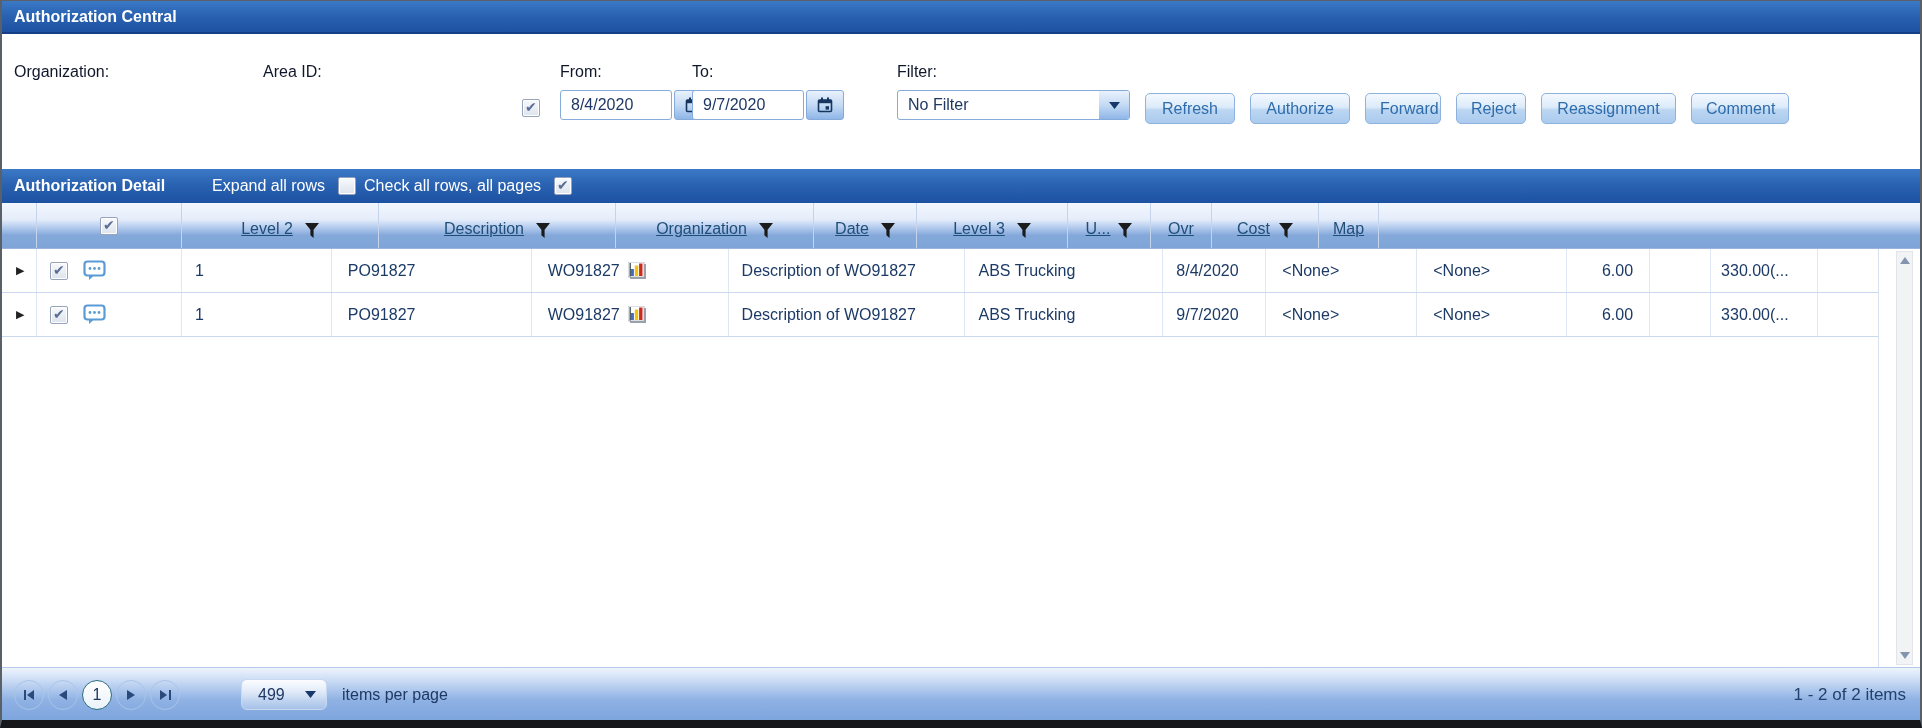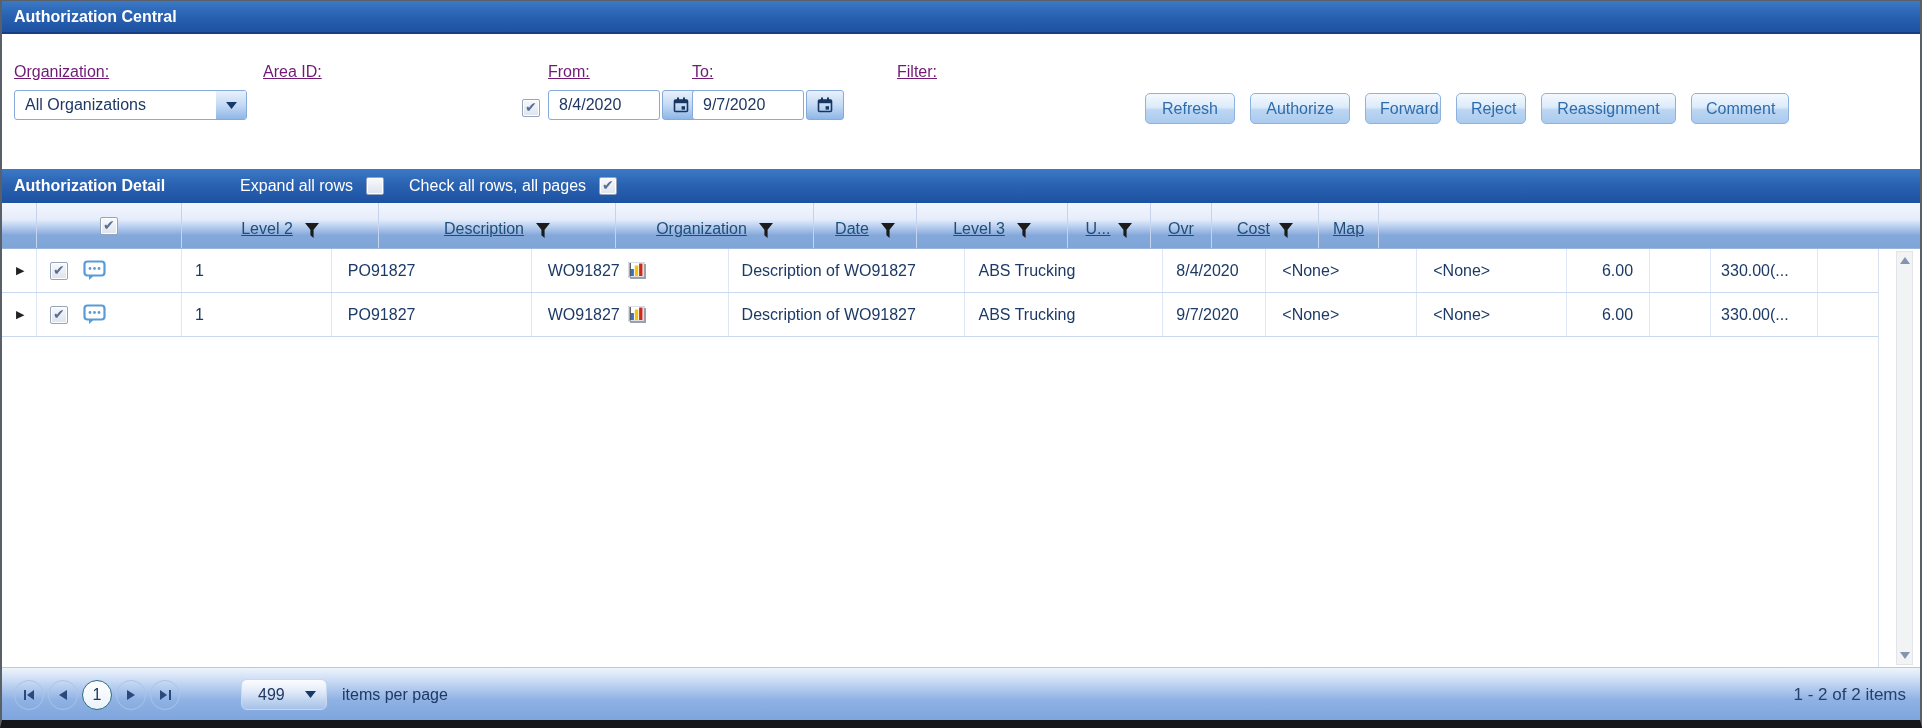--- a/index.html
+++ b/index.html
@@ -18,21 +18,21 @@
     position:absolute; left:0; top:0; width:100%; height:33px;
     background:linear-gradient(180deg,#3b79c6 0%,#2a63b2 45%,#1d51a2 100%);
     border-bottom:2px solid #143e85;
     display:flex; align-items:center; padding-left:12px;
   }
   .titlebar .title { color:#fff; font-size:16px; font-weight:bold; }
 
   
   .filterbar { position:absolute; left:0; top:35px; width:100%; height:133px; background:#fff; }
   .fgroup { position:absolute; }
-  .flabel { display:block; color:#701a75; font-size:16px; margin-bottom:9px;text-decoration:underline; }
+  .flabel { display:block; color:#0f172a; font-size:16px; margin-bottom:9px; }
 
   .combo {
     display:flex; align-items:center; height:30px; background:#fff;
     border:1px solid #86abdb; border-radius:3px; overflow:hidden;
   }
   .combo-val { flex:1; padding-left:10px; font-size:16px; color:#1f3864; white-space:nowrap; }
   .combo-btn {
     width:30px; height:100%; display:flex; align-items:center; justify-content:center;
     background:linear-gradient(180deg,#e9f1fc 0%,#c4daf4 50%,#8fb6e8 100%);
   }
@@ -141,37 +141,29 @@
 <div class="window">
 
   <div class="titlebar">
     <span class="title">Authorization Central</span>
   </div>
 
   <div class="filterbar">
 
     <div class="fgroup" style="left:12px; top:27px;">
       <span class="flabel">Organization:</span>
-      <div class="combo" style="width:233px">
-        <span class="combo-val">All Organizations</span>
-        <span class="combo-btn">
-          <svg width="11" height="7" viewBox="0 0 11 7">
-              <path d="M0 0 H11 L5.5 7 Z" fill="#17386b"></path>
-            </svg>
-        </span>
-      </div>
     </div>
 
     <div class="fgroup" style="left:261px; top:27px;">
       <span class="flabel">Area ID:</span>
     </div>
 
     <span class="cb checked" style="position:absolute; left:520px; top:63px;"></span>
 
-    <div class="fgroup" style="left:546px; top:27px;">
+    <div class="fgroup" style="left:558px; top:27px;">
       <span class="flabel">From:</span>
       <div class="datewrap">
         <input class="datefld" value="8/4/2020" style="">
         <button class="calbtn">
           <svg width="16" height="16" viewBox="0 0 16 16">
             <rect x="1.5" y="3" width="13" height="11.5" rx="1" fill="none" stroke="#16355f" stroke-width="1.6"></rect>
             <rect x="1.5" y="3" width="13" height="3.2" fill="#16355f"></rect>
             <rect x="4" y="0.5" width="2" height="3.4" fill="#16355f"></rect>
             <rect x="10" y="0.5" width="2" height="3.4" fill="#16355f"></rect>
             <rect x="8.6" y="9.2" width="3.4" height="3.4" fill="#16355f"></rect>
@@ -191,37 +183,45 @@
             <rect x="4" y="0.5" width="2" height="3.4" fill="#16355f"></rect>
             <rect x="10" y="0.5" width="2" height="3.4" fill="#16355f"></rect>
             <rect x="8.6" y="9.2" width="3.4" height="3.4" fill="#16355f"></rect>
           </svg>
         </button>
       </div>
     </div>
 
     <div class="fgroup" style="left:895px; top:27px;">
       <span class="flabel">Filter:</span>
+      <div class="combo" style="width:233px">
+        <span class="combo-val">No Filter</span>
+        <span class="combo-btn">
+          <svg width="11" height="7" viewBox="0 0 11 7">
+              <path d="M0 0 H11 L5.5 7 Z" fill="#17386b"></path>
+            </svg>
+        </span>
+      </div>
     </div>
 
     <div class="fgroup" style="left:1143px; top:57px; display:flex; gap:15px;">
       <button class="btn" style="width:90px">Refresh</button>
       <button class="btn" style="width:100px">Authorize</button>
       <button class="btn" style="width:76px">Forward</button>
       <button class="btn" style="width:70px">Reject</button>
       <button class="btn" style="width:135px">Reassignment</button>
       <button class="btn" style="width:98px">Comment</button>
     </div>
   </div>
 
   <div class="detailbar">
     <span class="dtitle">Authorization Detail</span>
-    <span class="dlabel" style="margin-left:75px">Expand all rows</span>
+    <span class="dlabel" style="margin-left:47px">Expand all rows</span>
     <span class="cb"></span>
-    <span class="dlabel" style="margin-left:25px">Check all rows, all pages</span>
+    <span class="dlabel" style="margin-left:8px">Check all rows, all pages</span>
     <span class="cb checked"></span>
   </div>
 
   <div class="ghead">
     <div class="hcell" style="width:35px"></div>
     <div class="hcell center" style="width:145px">
       <span class="cb checked"></span>
     </div>
     <div class="hcell" style="width:197px">
       <a>Level 2</a>

